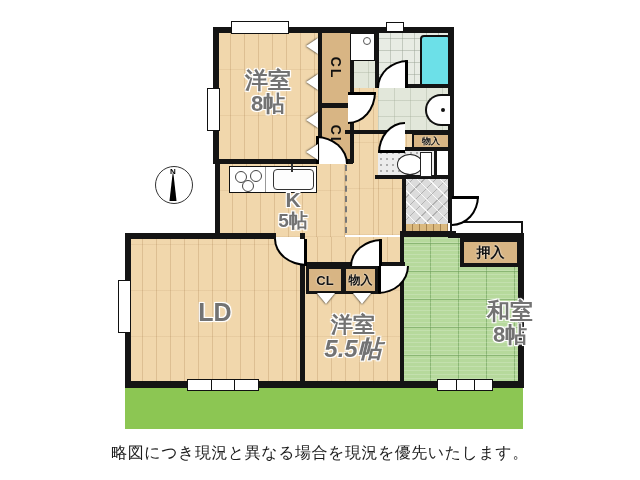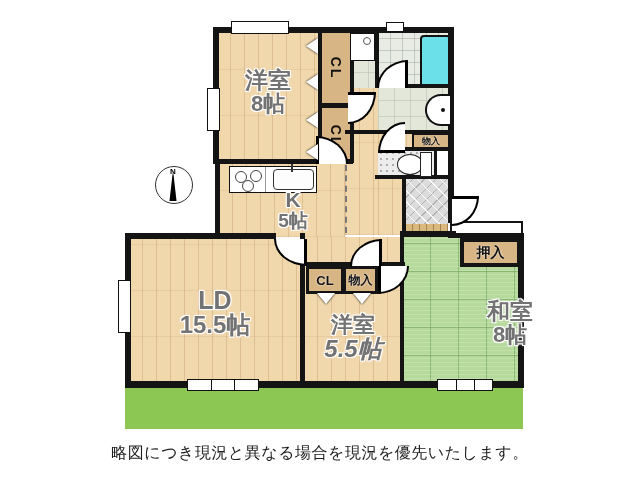--- a/index.html
+++ b/index.html
@@ -190,21 +190,20 @@
   <div class="abs lbl" style="left:268px;top:92px;font-size:23px;">
     <div>洋室</div>
     <div style="font-size:22px;">8帖</div>
   </div>
   <div class="abs lbl" style="left:293px;top:210px;font-size:21px;">
     <div>K</div>
     <div style="font-size:19px;">5帖</div>
   </div>
   <div class="abs lbl" style="left:215px;top:312px;font-size:25px;">
     <div>LD</div>
-    <div style="font-size:24px;">15.5帖</div>
   </div>
   <div class="abs lbl" style="left:353px;top:338px;font-size:22px;">
     <div>洋室</div>
     <div style="font-size:24px;font-style:italic;">5.5帖</div>
   </div>
   <div class="abs lbl" style="left:462px;top:323px;font-size:23px;margin-left:48px;">
     <div>和室</div>
     <div style="font-size:22px;">8帖</div>
   </div>
 

